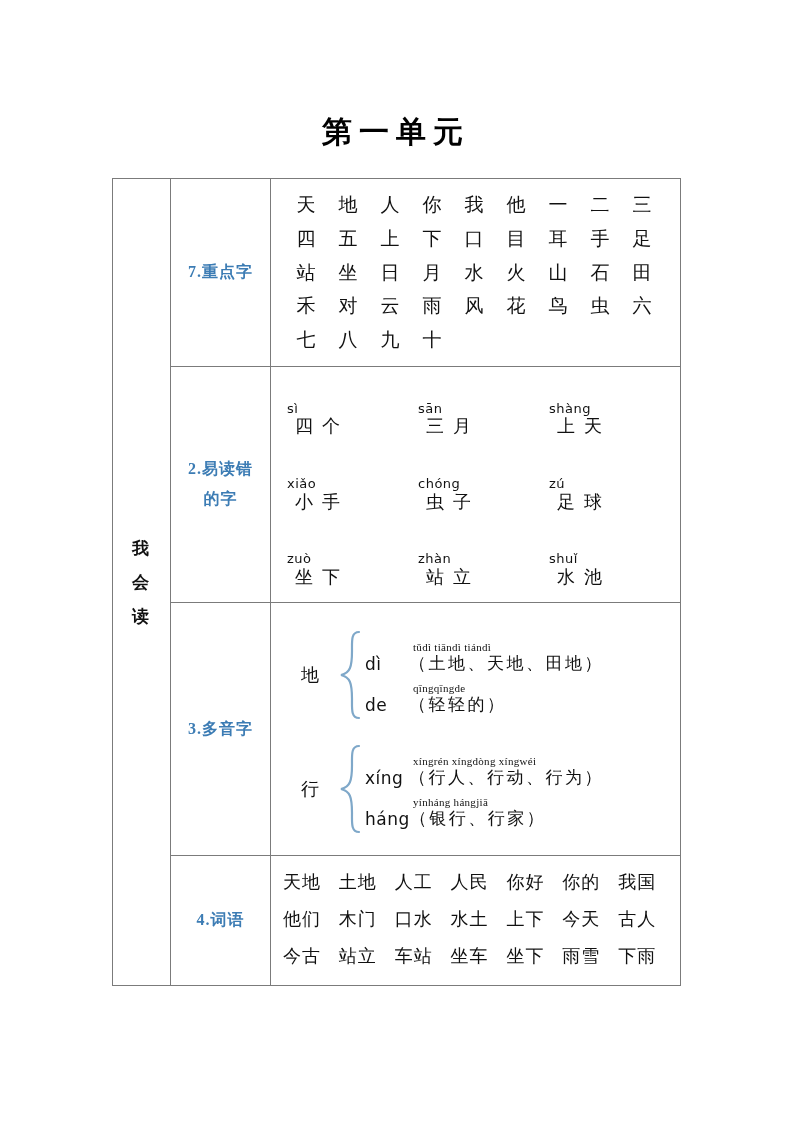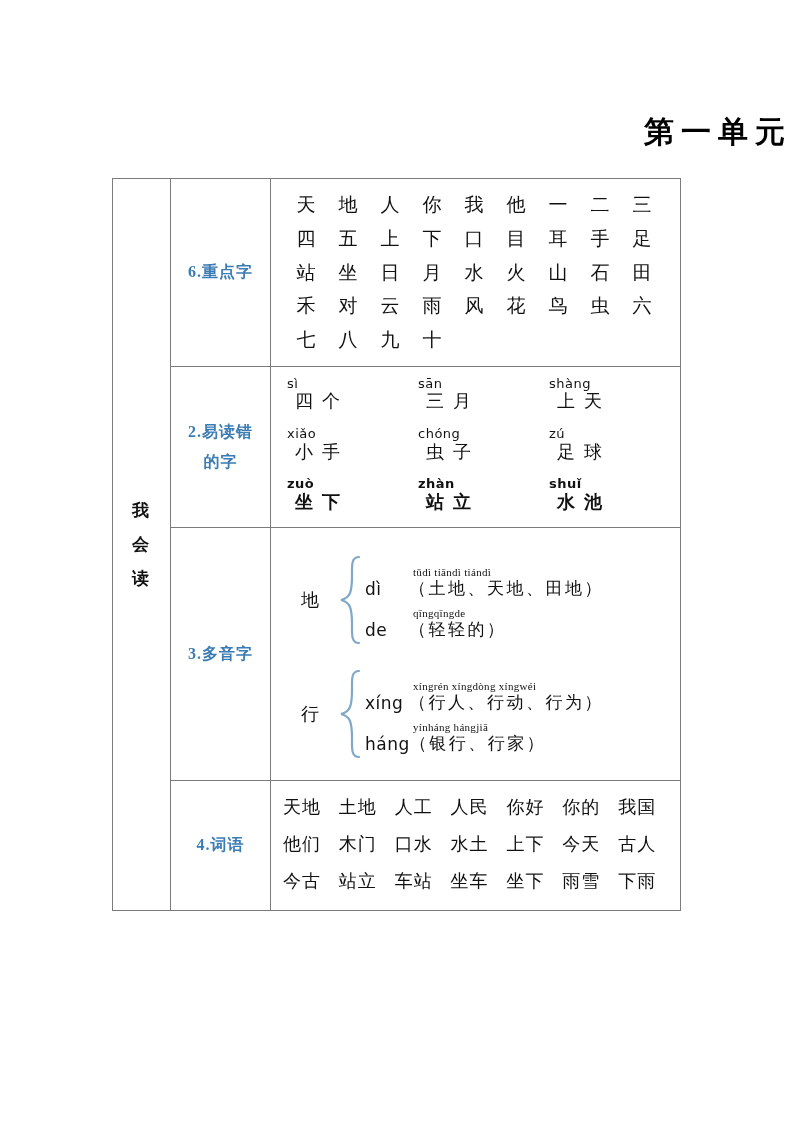--- a/index.html
+++ b/index.html
@@ -21,21 +21,21 @@
     inset: 0;
     background: #fff;
   }
 
   
   .doc-title {
     position: absolute;
     top: 112px;
     left: 0;
     width: 792px;
-    text-align: right;
+    text-align: center;
     font-family: "Liberation Serif", "DejaVu Serif", serif;
     font-size: 30px;
     font-weight: 600;
     letter-spacing: 7px;
     color: #000;
   }
 
   
   .sheet {
     position: absolute;
@@ -99,25 +99,26 @@
   }
 
   
   .pinyin-block {
     padding: 10px 6px 10px 10px;
   }
   .pin-row {
     display: flex;
     margin-bottom: 14px;
   }
-  .pin-row:last-child { margin-bottom: 4px; font-weight: bold; }
+  .pin-row:last-child { margin-bottom: 4px; }
   .pin-item {
     width: 136px;
     position: relative;
     padding-left: 4px;
+    margin-top: 25px;
   }
   .pin-top {
     font-family: "DejaVu Sans", "Liberation Sans", sans-serif;
     font-size: 13px;
     color: #111;
     line-height: 1.05;
     letter-spacing: 0.5px;
     padding-left: 2px;
   }
   .pin-word {
@@ -213,21 +214,21 @@
       <col class="col-body">
     </colgroup>
     <tbody>
 
       <tr>
         <td class="vert-label" rowspan="4">
           <span class="ch">我</span>
           <span class="ch">会</span>
           <span class="ch">读</span>
         </td>
-        <td class="sec-label">6.重点字</td>
+        <td class="sec-label">7.重点字</td>
         <td>
           <div class="char-grid">
             <div class="char-row">
               <span class="char-cell">天</span>
               <span class="char-cell">地</span>
               <span class="char-cell">人</span>
               <span class="char-cell">你</span>
               <span class="char-cell">我</span>
               <span class="char-cell">他</span>
               <span class="char-cell">一</span>

